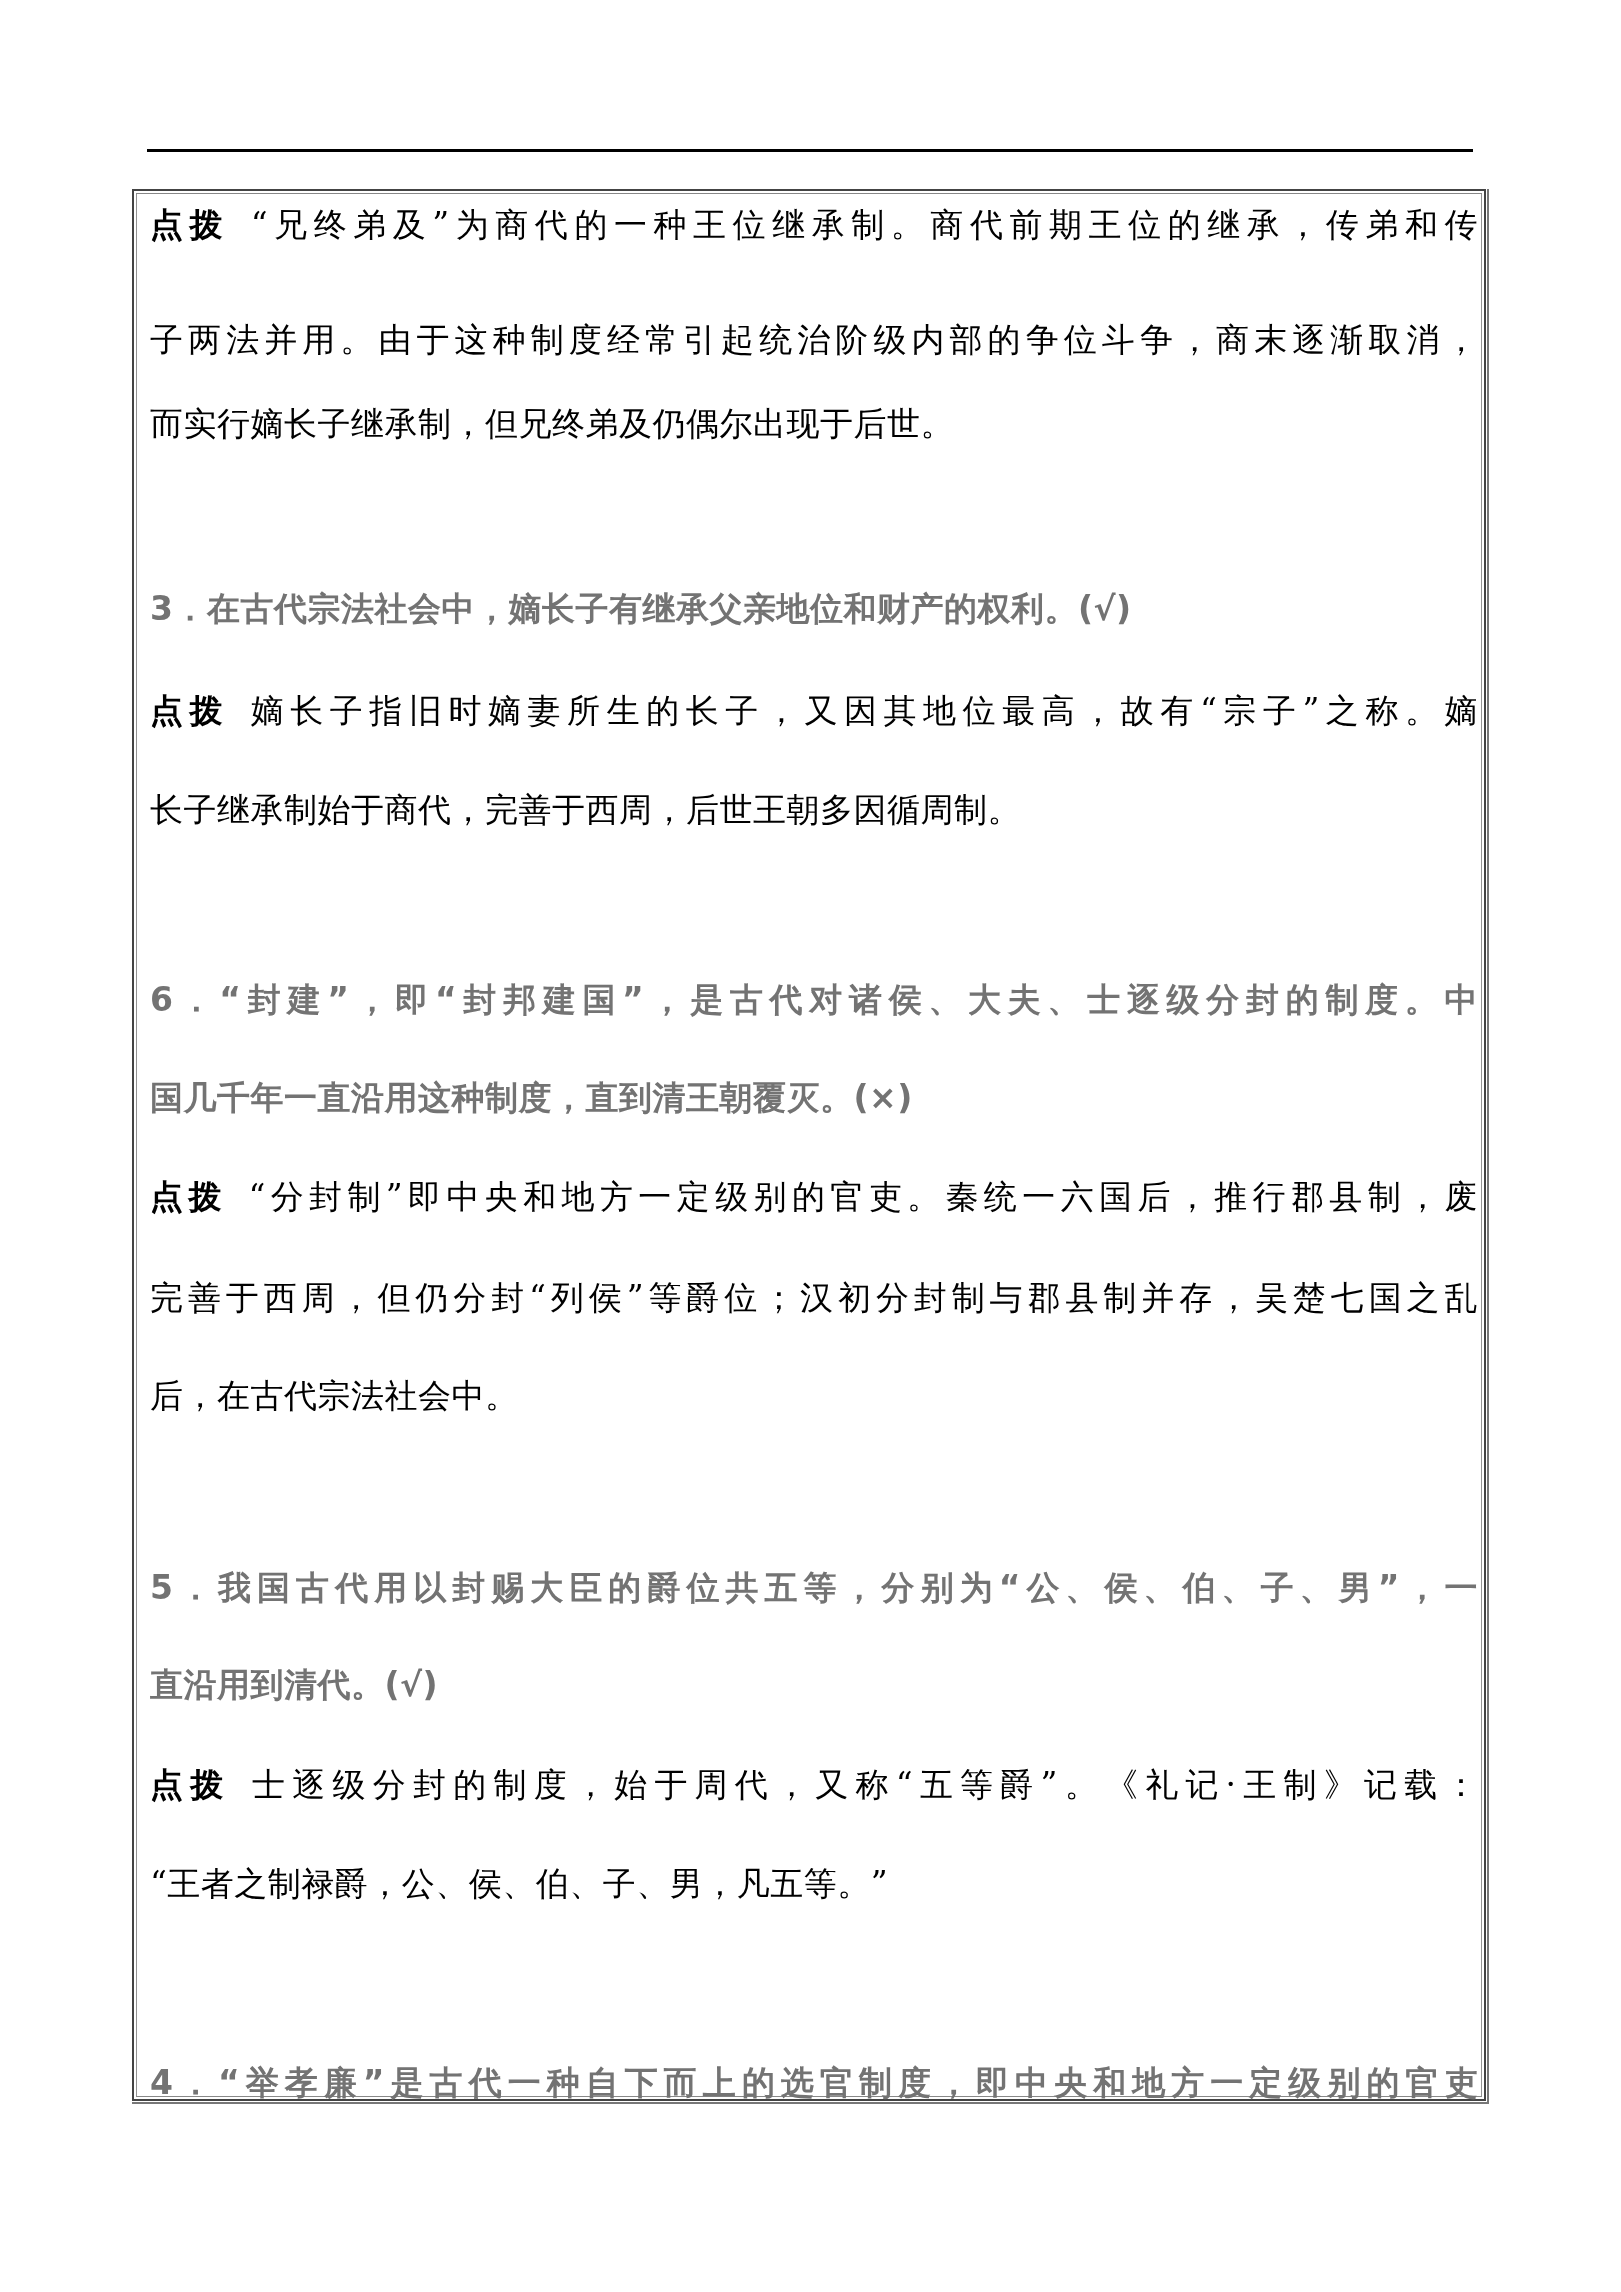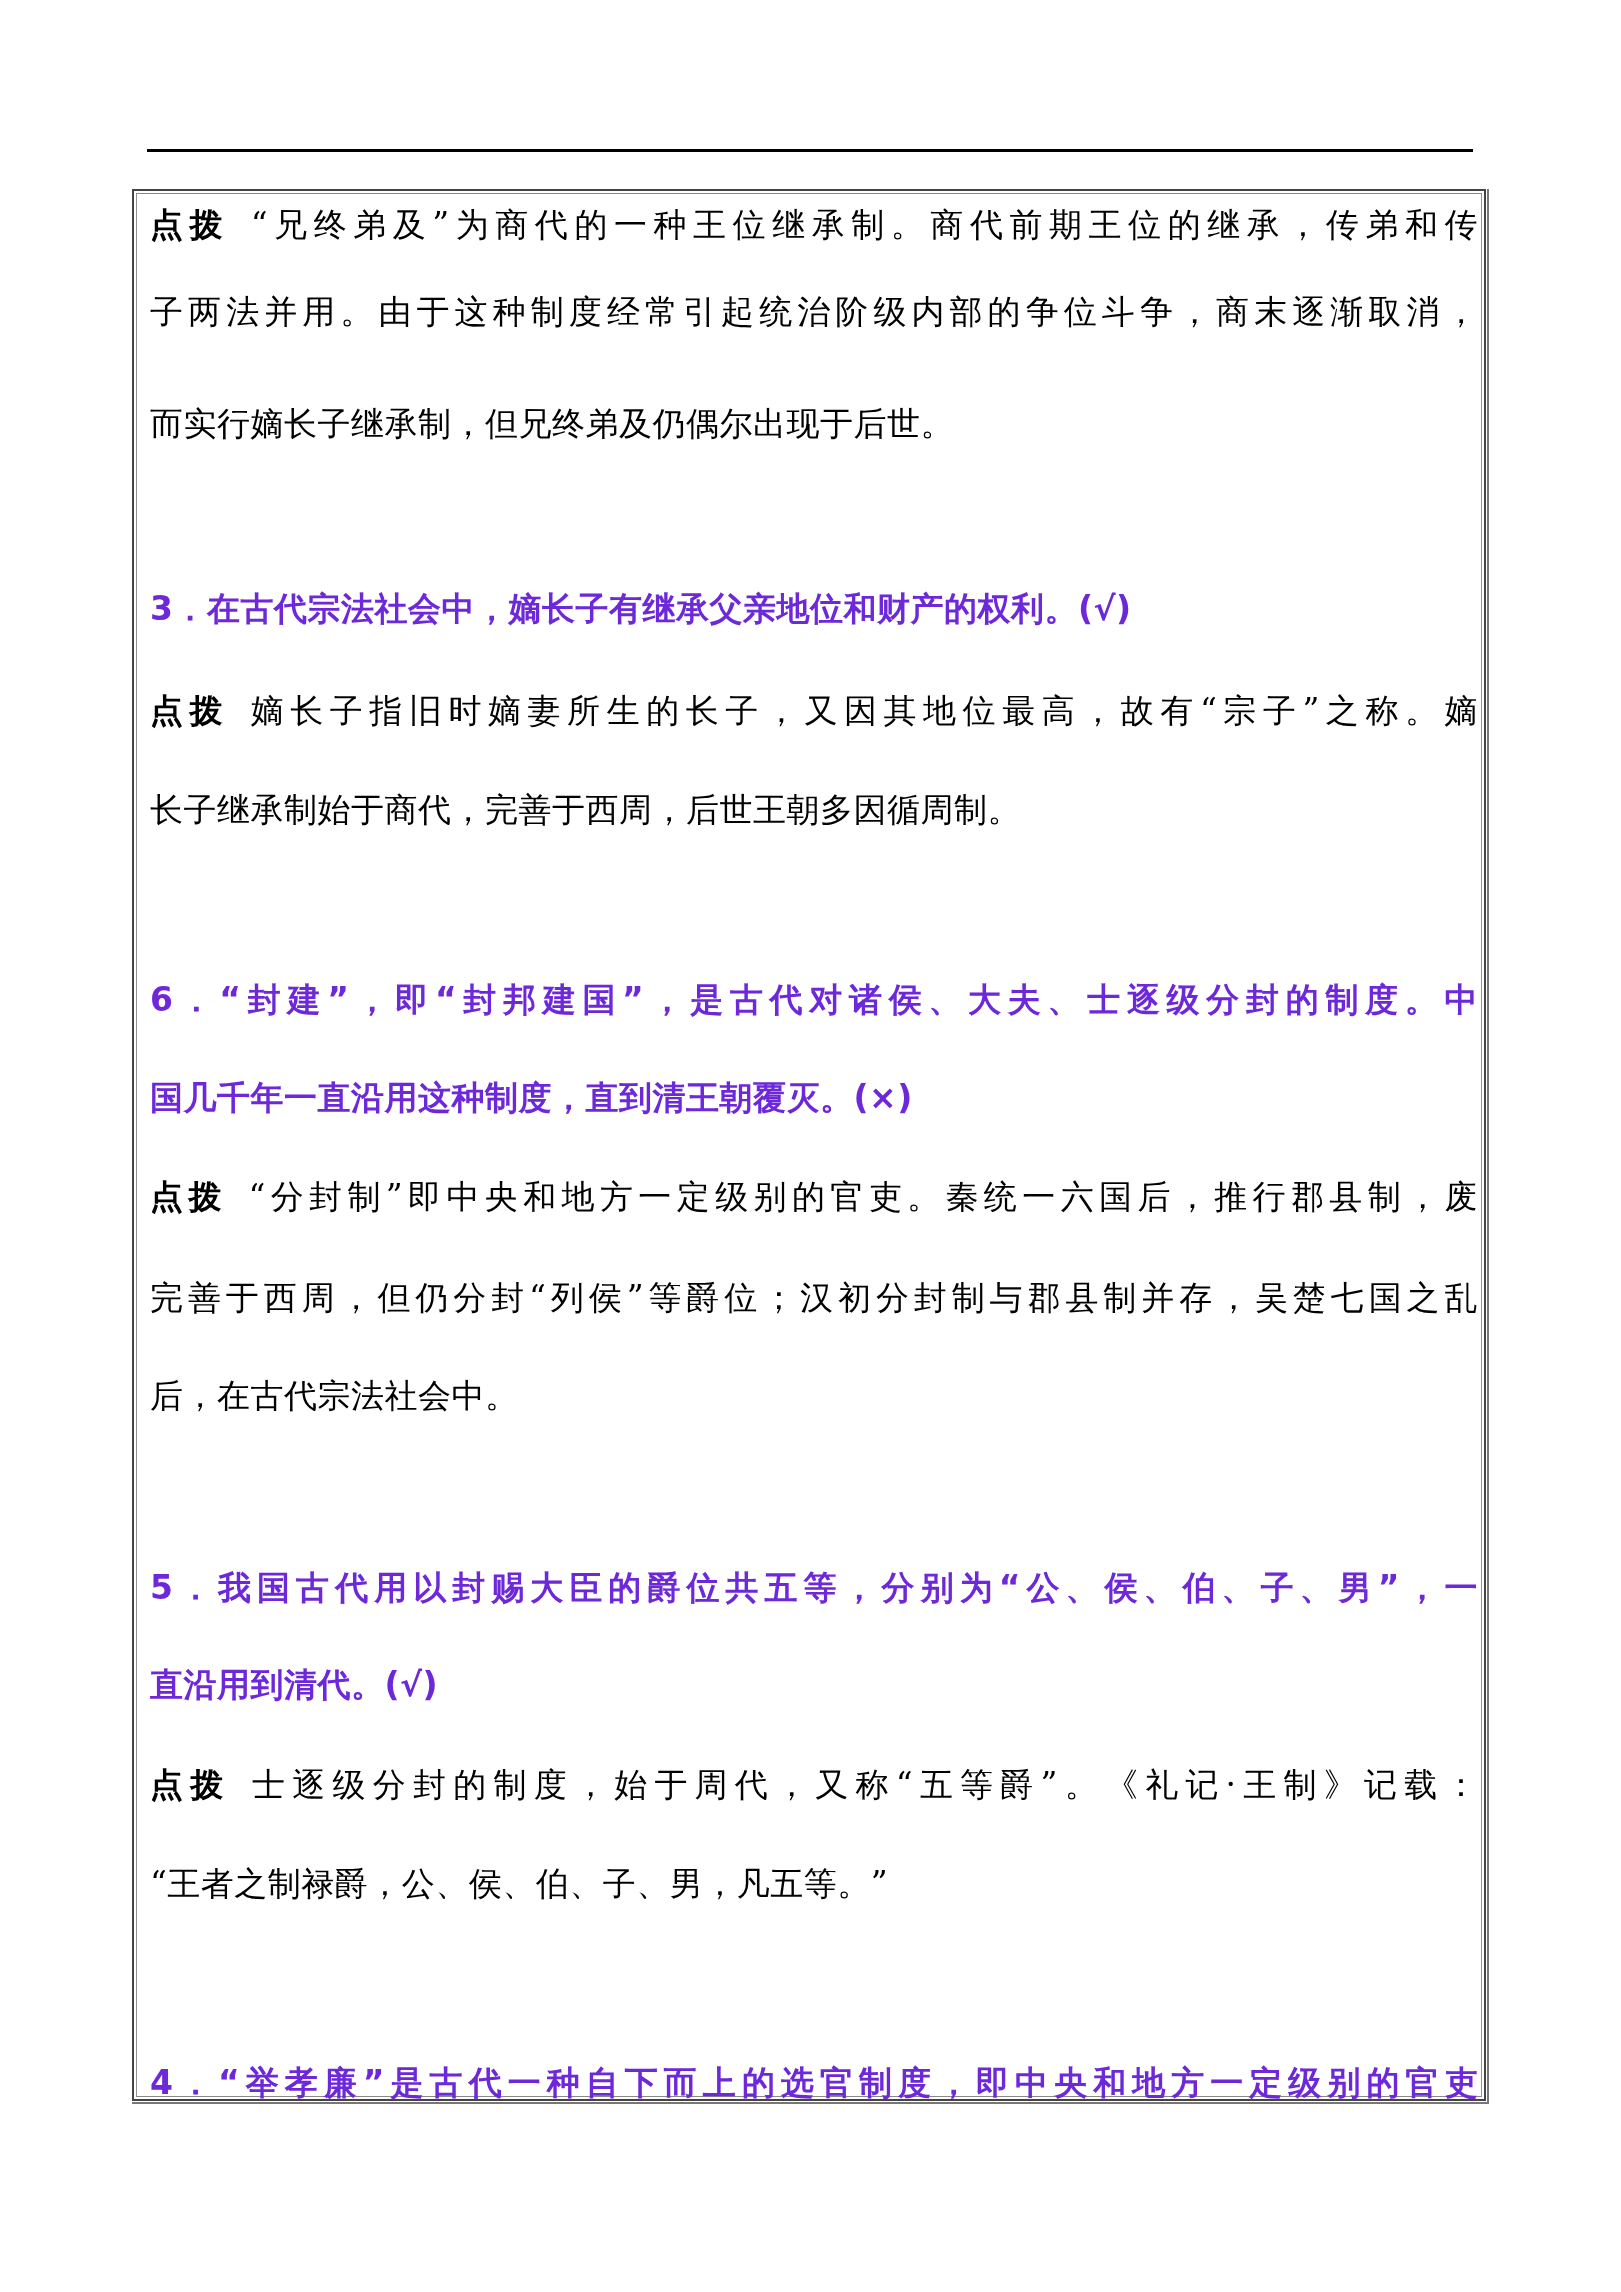--- a/index.html
+++ b/index.html
@@ -7,31 +7,31 @@
          font-family: "DejaVu Serif", "Liberation Serif", serif; color: #000; }
   .top-rule { position: absolute; left: 147px; top: 149px; width: 1326px; height: 2.9px; background: #000; }
   .box { position: absolute; left: 132px; top: 189px; width: 1350px; height: 1908px;
          border: 2px solid #444; box-shadow: inset 0 0 0 2px #fff, inset 0 0 0 2.9px #888; background: #fff; }
   .box::after { content: ""; position: absolute; left: -2px; top: -2px; right: -4.9px; bottom: -4.9px;
                 border-right: 2.9px solid #777; border-bottom: 2.9px solid #777; pointer-events: none; }
   .line { position: absolute; left: 150px; width: 1328px; height: 47px; line-height: 47px;
           font-size: 33px; white-space: nowrap; text-align: justify; text-align-last: justify;
           letter-spacing: 0.5px; overflow: hidden; }
   .line.short { text-align-last: left; }
-  .red { color: #6d28d9; font-weight: bold; font-family: "DejaVu Sans", "Liberation Sans", sans-serif; }
+  .red { color: #737373; font-weight: bold; font-family: "DejaVu Sans", "Liberation Sans", sans-serif; }
   .tag { font-weight: bold; font-family: Liberation Mono, monospace; margin-right: 21.6px; margin-top: 32px; }
 </style>
 </head>
 <body>
 
 <div class="top-rule"></div>
 <div class="box"></div>
 
 <div class="line" style="top:201px"><span class="tag">点拨</span><span>“兄终弟及”为商代的一种王位继承制。商代前期王位的继承，传弟和传</span></div>
-<div class="line" style="top:288px">子两法并用。由于这种制度经常引起统治阶级内部的争位斗争，商末逐渐取消，</div>
+<div class="line" style="top:316px">子两法并用。由于这种制度经常引起统治阶级内部的争位斗争，商末逐渐取消，</div>
 <div class="line short" style="top:400px">而实行嫡长子继承制，但兄终弟及仍偶尔出现于后世。</div>
 
 <div class="line short red" style="top:585px">3．在古代宗法社会中，嫡长子有继承父亲地位和财产的权利。(√)</div>
 <div class="line" style="top:687px"><span class="tag">点拨</span><span>嫡长子指旧时嫡妻所生的长子，又因其地位最高，故有“宗子”之称。嫡</span></div>
 <div class="line short" style="top:786px">长子继承制始于商代，完善于西周，后世王朝多因循周制。</div>
 
 <div class="line red" style="top:976px">6．“封建”，即“封邦建国”，是古代对诸侯、大夫、士逐级分封的制度。中</div>
 <div class="line short red" style="top:1074px">国几千年一直沿用这种制度，直到清王朝覆灭。(×)</div>
 <div class="line" style="top:1173px"><span class="tag">点拨</span><span>“分封制”即中央和地方一定级别的官吏。秦统一六国后，推行郡县制，废</span></div>
 <div class="line" style="top:1274px">完善于西周，但仍分封“列侯”等爵位；汉初分封制与郡县制并存，吴楚七国之乱</div>

